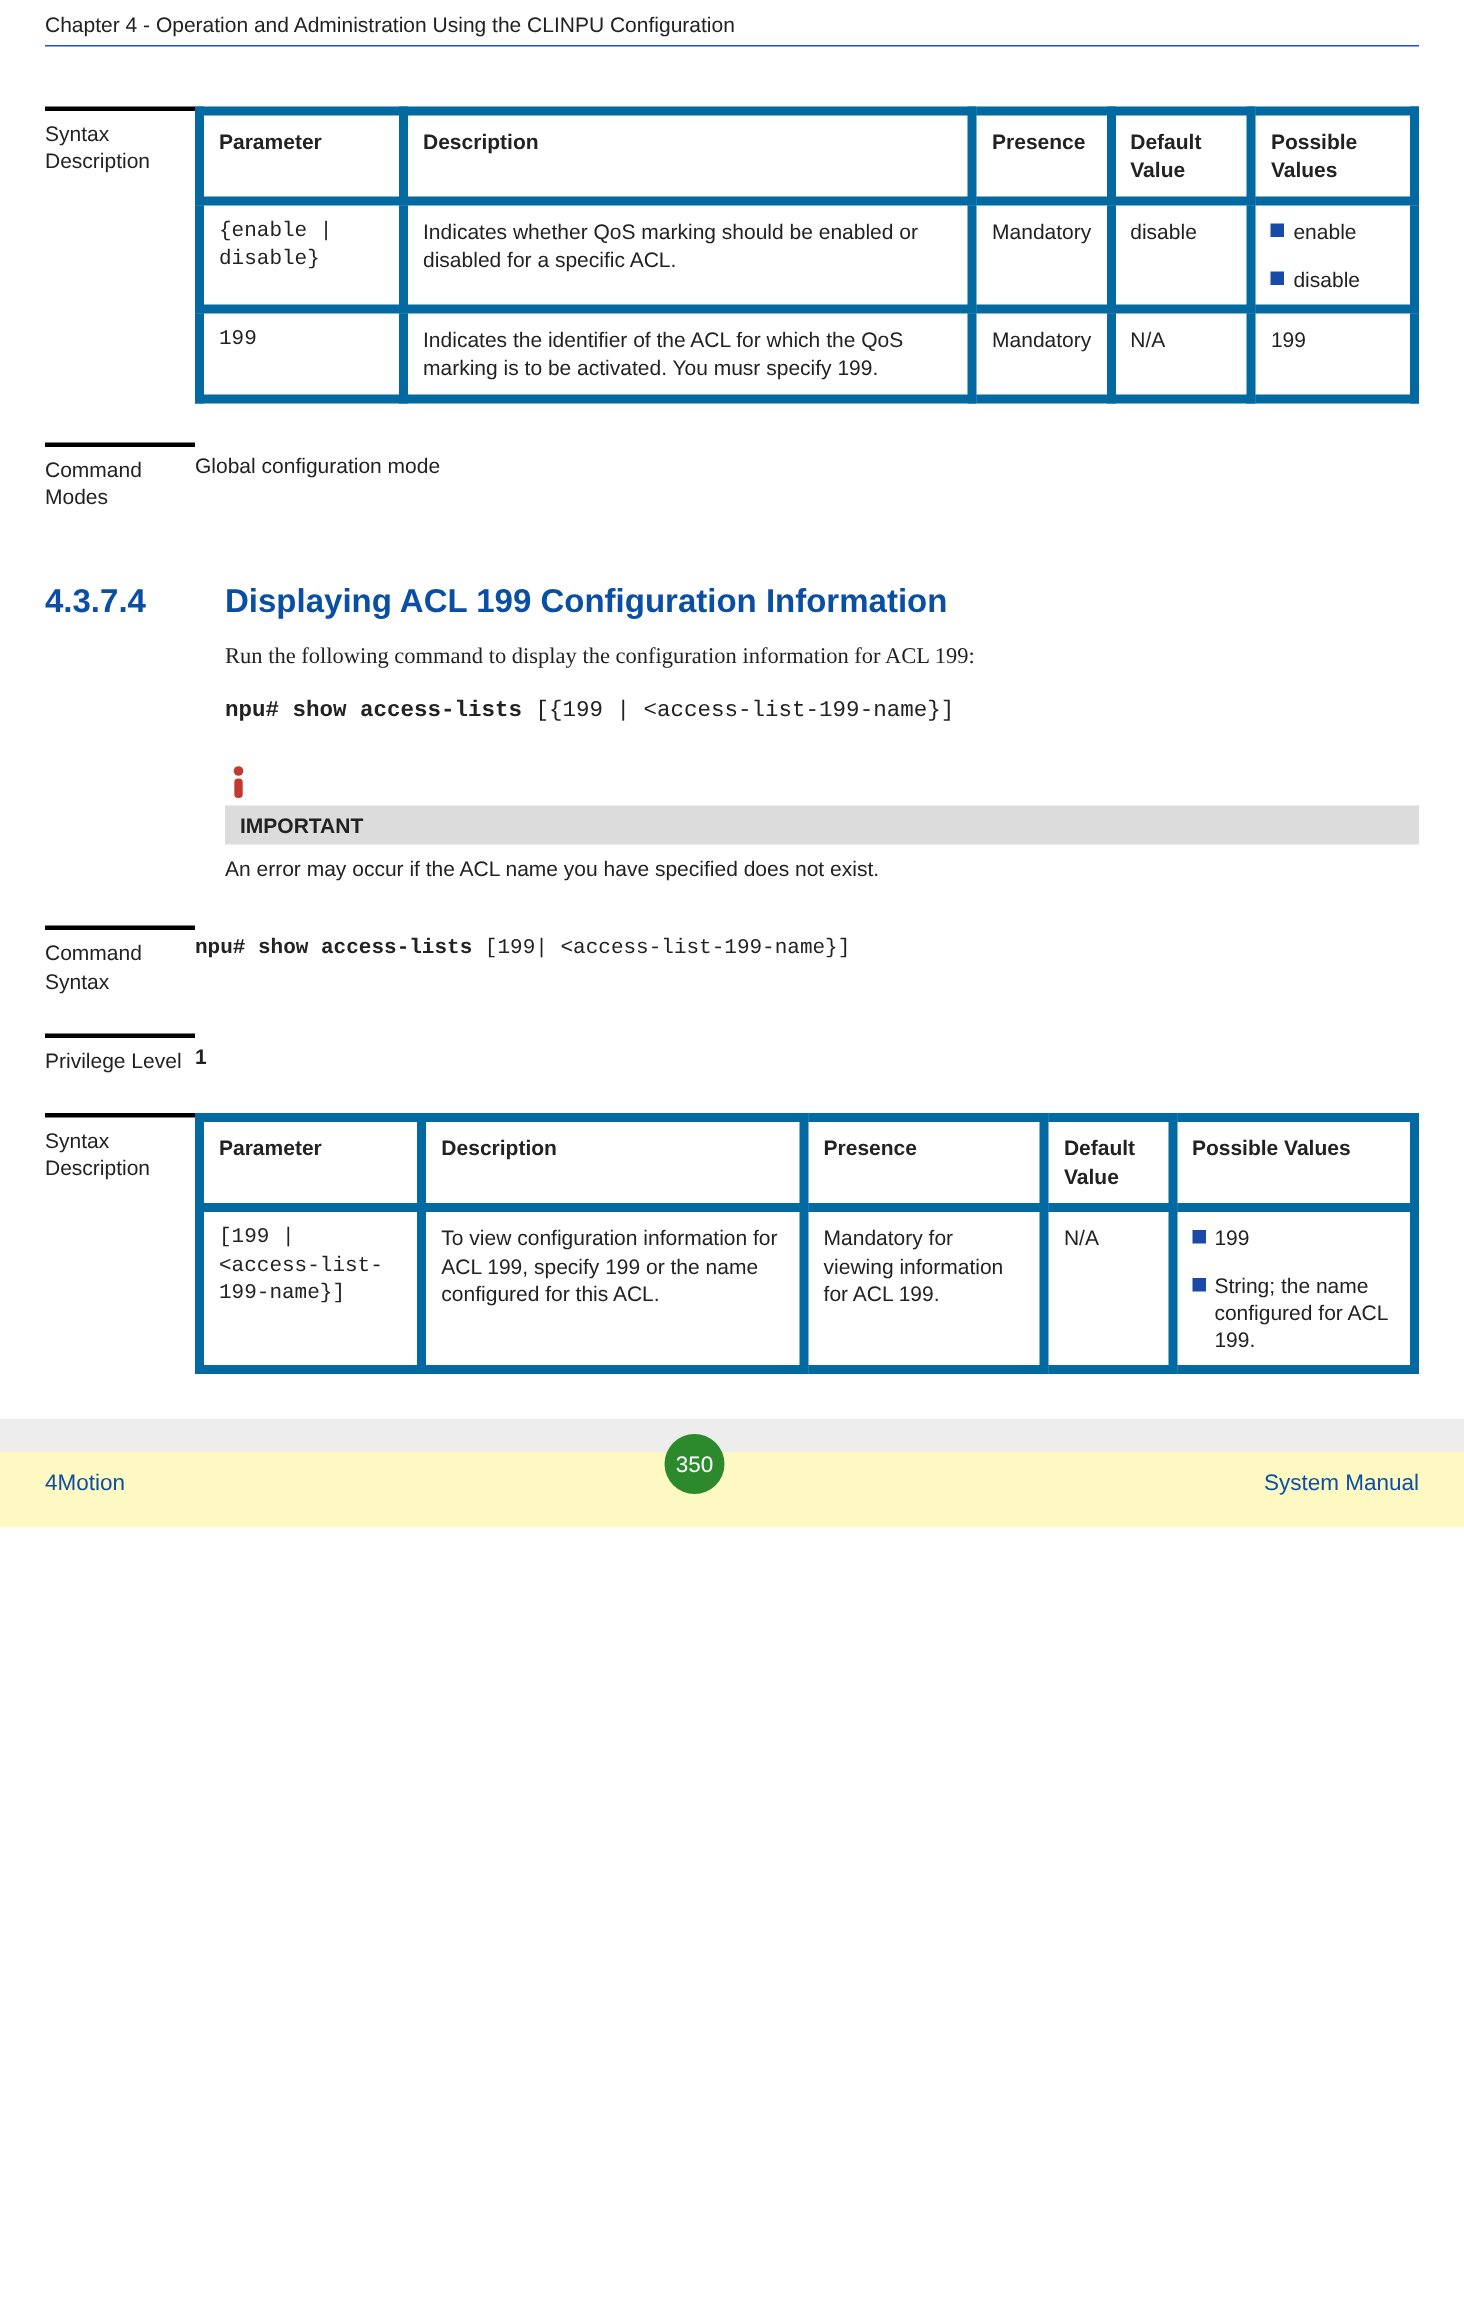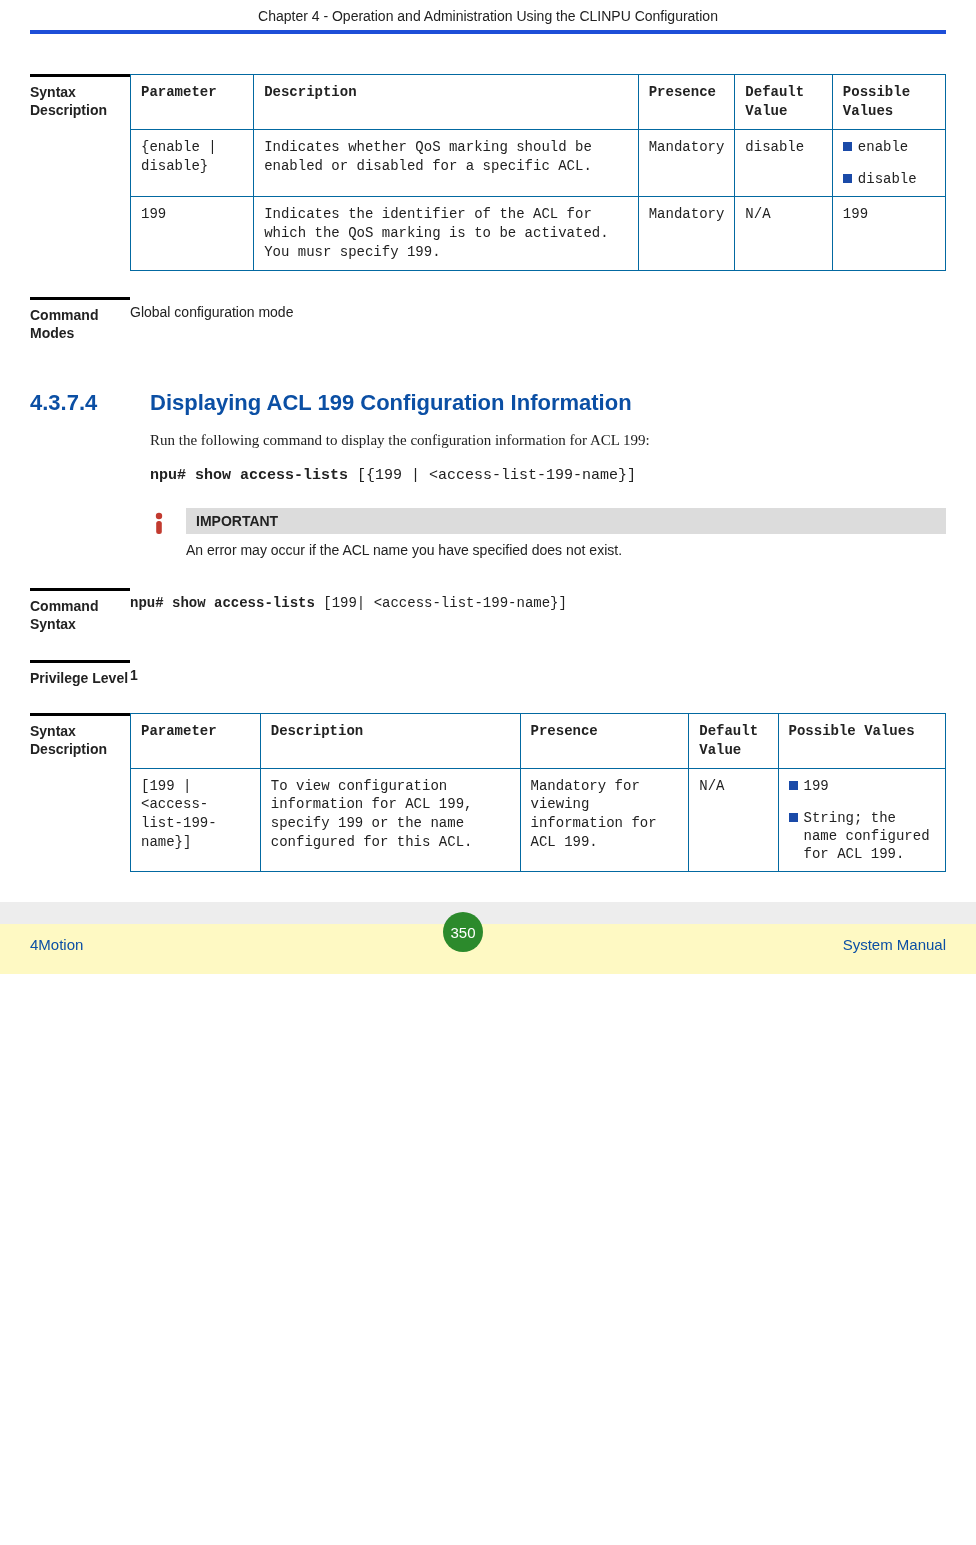--- a/index.html
+++ b/index.html
@@ -9,59 +9,58 @@
     font-size: 14px;
     color: #222;
     background: #fff;
     width: 976px;
   }
   .page {
     padding: 0 30px 20px 30px;
   }
   .page-header {
     display: flex;
-    justify-content: center;
+    justify-content: flex-start;
     font-size: 14px;
     padding: 8px 0 6px 0;
-    border-bottom: 4px solid #1d4ed8;
+    border-bottom: 1px solid #1d4ed8;
     margin-bottom: 40px;
   }
   .section-block {
     display: flex;
     margin-bottom: 26px;
   }
   .section-label {
     width: 100px;
     flex-shrink: 0;
-    font-weight: bold;
+    font-weight: normal;
     font-size: 14px;
     border-top: 3px solid #000;
     padding-top: 6px;
     line-height: 1.3;
   }
   .section-content {
     flex: 1;
     padding-top: 6px;
     line-height: 1.35;
   }
   .section-content.no-pad-top {
     padding-top: 0;
   }
   table.param-table {
     border-collapse: collapse;
     width: 100%;
     font-size: 14px;
     margin-top: 0;
   }
   table.param-table th, table.param-table td {
-    border: 1px solid #0369a1;
+    border: 6px solid #0369a1;
     padding: 8px 10px;
     vertical-align: top;
     text-align: left;
-    font-family: Liberation Mono, monospace;
   }
   table.param-table th {
     font-weight: bold;
     background: #fff;
   }
   .mono {
     font-family: "Courier New", Courier, monospace;
     border-radius: 19px;
   }
   .square-list {
@@ -111,20 +110,21 @@
   .cmd-line {
     margin: 0 0 24px 120px;
     font-family: "Courier New", Courier, monospace;
     font-size: 15px;
     font-weight: bold;
   }
   .cmd-line .normal-weight { font-weight: normal; }
   .important-box {
     margin: 0 0 26px 120px;
     display: flex;
+    flex-direction: column;
   }
   .important-icon-col {
     width: 36px;
     flex-shrink:0;
     padding-top: 4px;
   }
   .important-body {
     flex:1;
   }
   .important-title {

